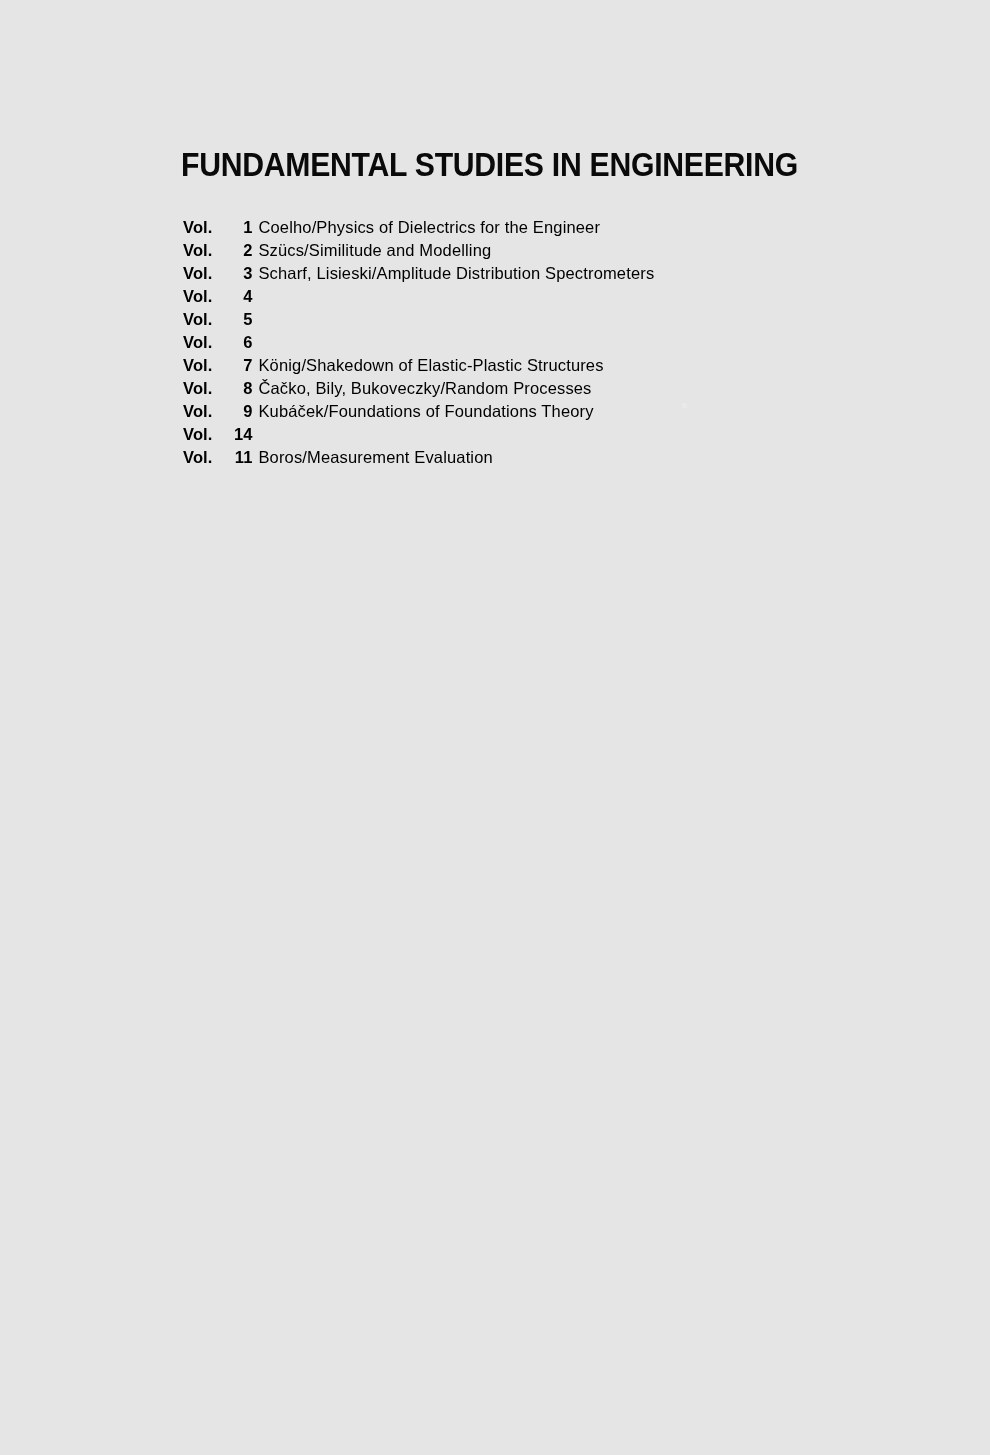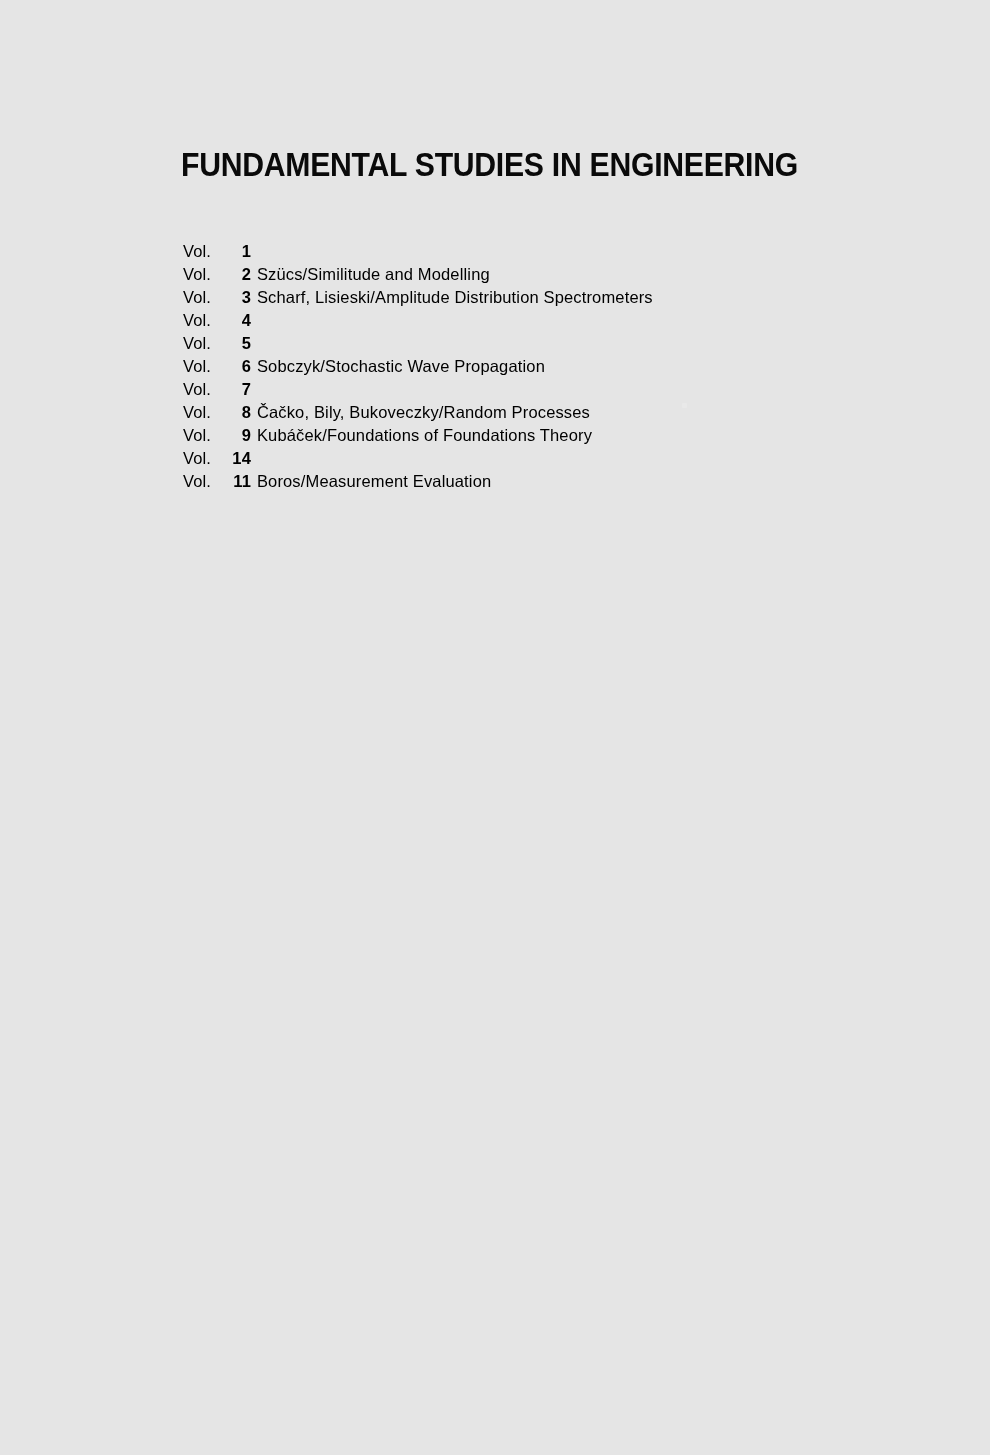--- a/index.html
+++ b/index.html
@@ -50,23 +50,22 @@
   .vol-row {
     display: flex;
     align-items: baseline;
     height: 23px;
     font-size: 16.5px;
     line-height: 23px;
     white-space: nowrap;
   }
 
   .vol-label {
-    font-weight: 400;
+    font-weight: 700;
     letter-spacing: 0.1px;
-    margin-top: 24px;
   }
 
   .vol-number {
     font-weight: 700;
     width: 40px;
     text-align: right;
     padding-right: 6px;
     letter-spacing: 0.1px;
   }
 
@@ -90,20 +89,21 @@
 <body>
 
 <div class="page">
 
   <div class="series-title">FUNDAMENTAL STUDIES IN ENGINEERING</div>
 
   <div class="vol-list">
       <div class="vol-row">
         <span class="vol-label">Vol.</span>
         <span class="vol-number">1</span>
+        <span class="vol-title">Coelho/Physics of Dielectrics for the Engineer</span>
       </div>
       <div class="vol-row">
         <span class="vol-label">Vol.</span>
         <span class="vol-number">2</span>
         <span class="vol-title">Szücs/Similitude and Modelling</span>
       </div>
       <div class="vol-row">
         <span class="vol-label">Vol.</span>
         <span class="vol-number">3</span>
         <span class="vol-title">Scharf, Lisieski/Amplitude Distribution Spectrometers</span>
@@ -112,25 +112,25 @@
         <span class="vol-label">Vol.</span>
         <span class="vol-number">4</span>
       </div>
       <div class="vol-row">
         <span class="vol-label">Vol.</span>
         <span class="vol-number">5</span>
       </div>
       <div class="vol-row">
         <span class="vol-label">Vol.</span>
         <span class="vol-number">6</span>
-        <span class="vol-title">Sobczyk/Stochastic Wave Propagation</span>
       </div>
       <div class="vol-row">
         <span class="vol-label">Vol.</span>
         <span class="vol-number">7</span>
+        <span class="vol-title">König/Shakedown of Elastic-Plastic Structures</span>
       </div>
       <div class="vol-row">
         <span class="vol-label">Vol.</span>
         <span class="vol-number">8</span>
         <span class="vol-title">Čačko, Bily, Bukoveczky/Random Processes</span>
       </div>
       <div class="vol-row">
         <span class="vol-label">Vol.</span>
         <span class="vol-number">9</span>
         <span class="vol-title">Kubáček/Foundations of Foundations Theory</span>

